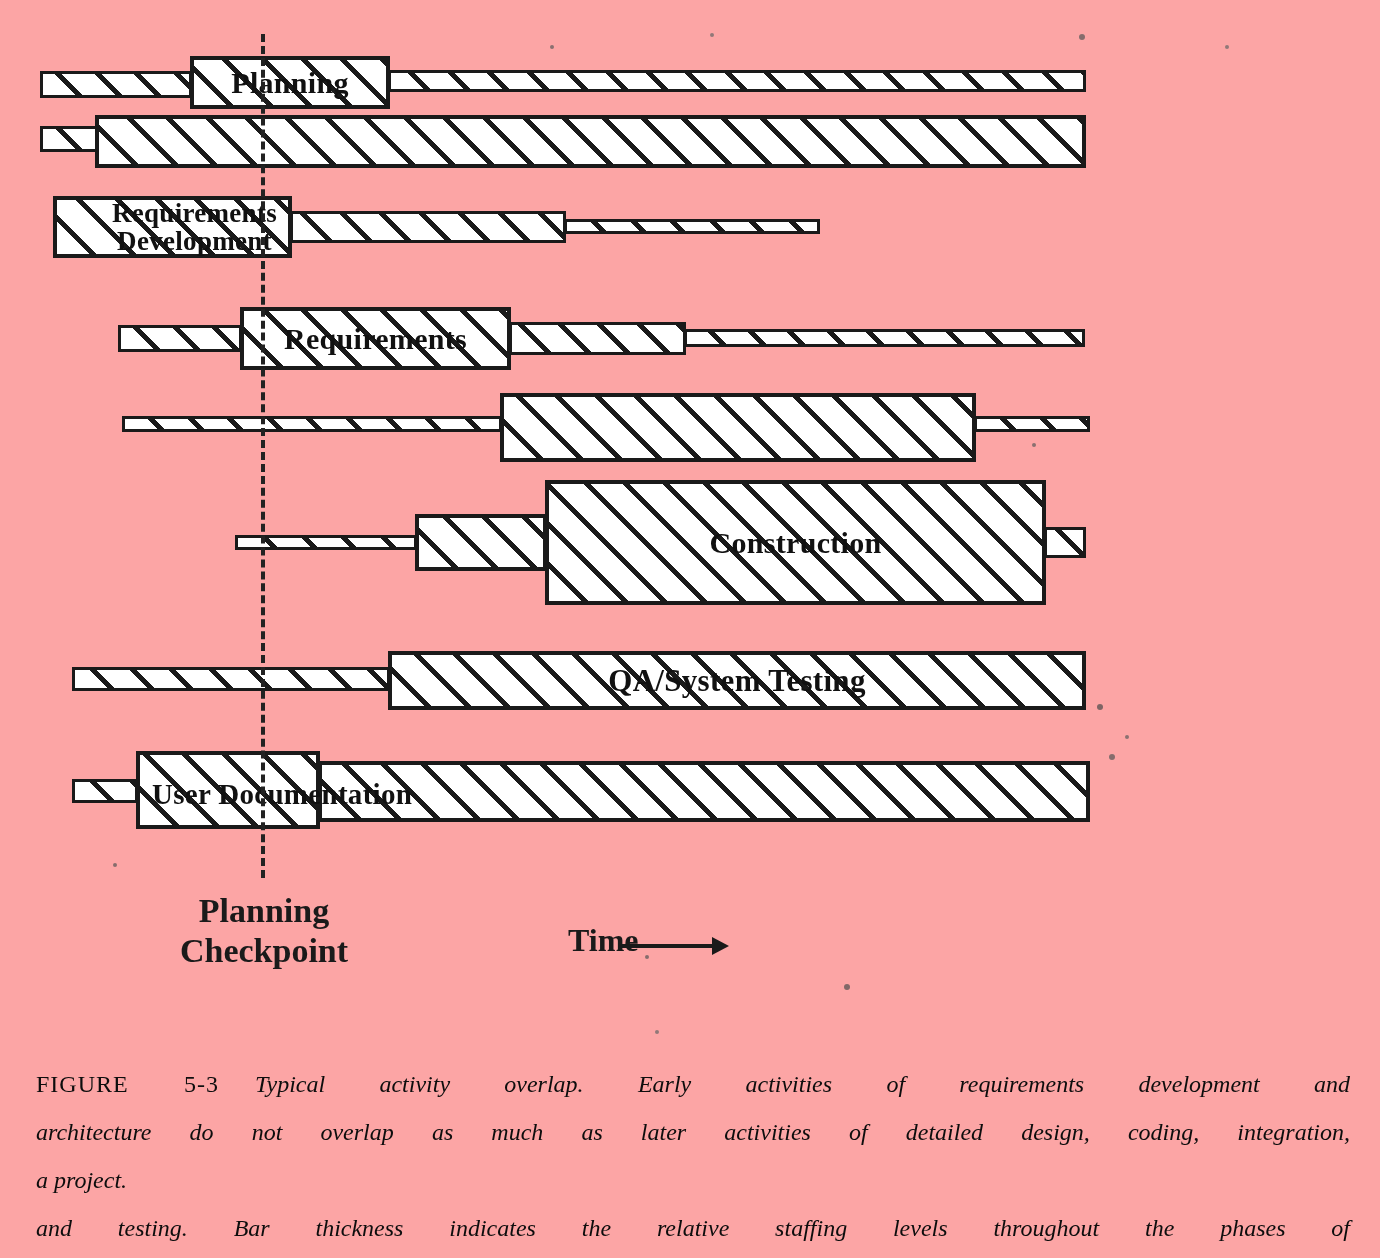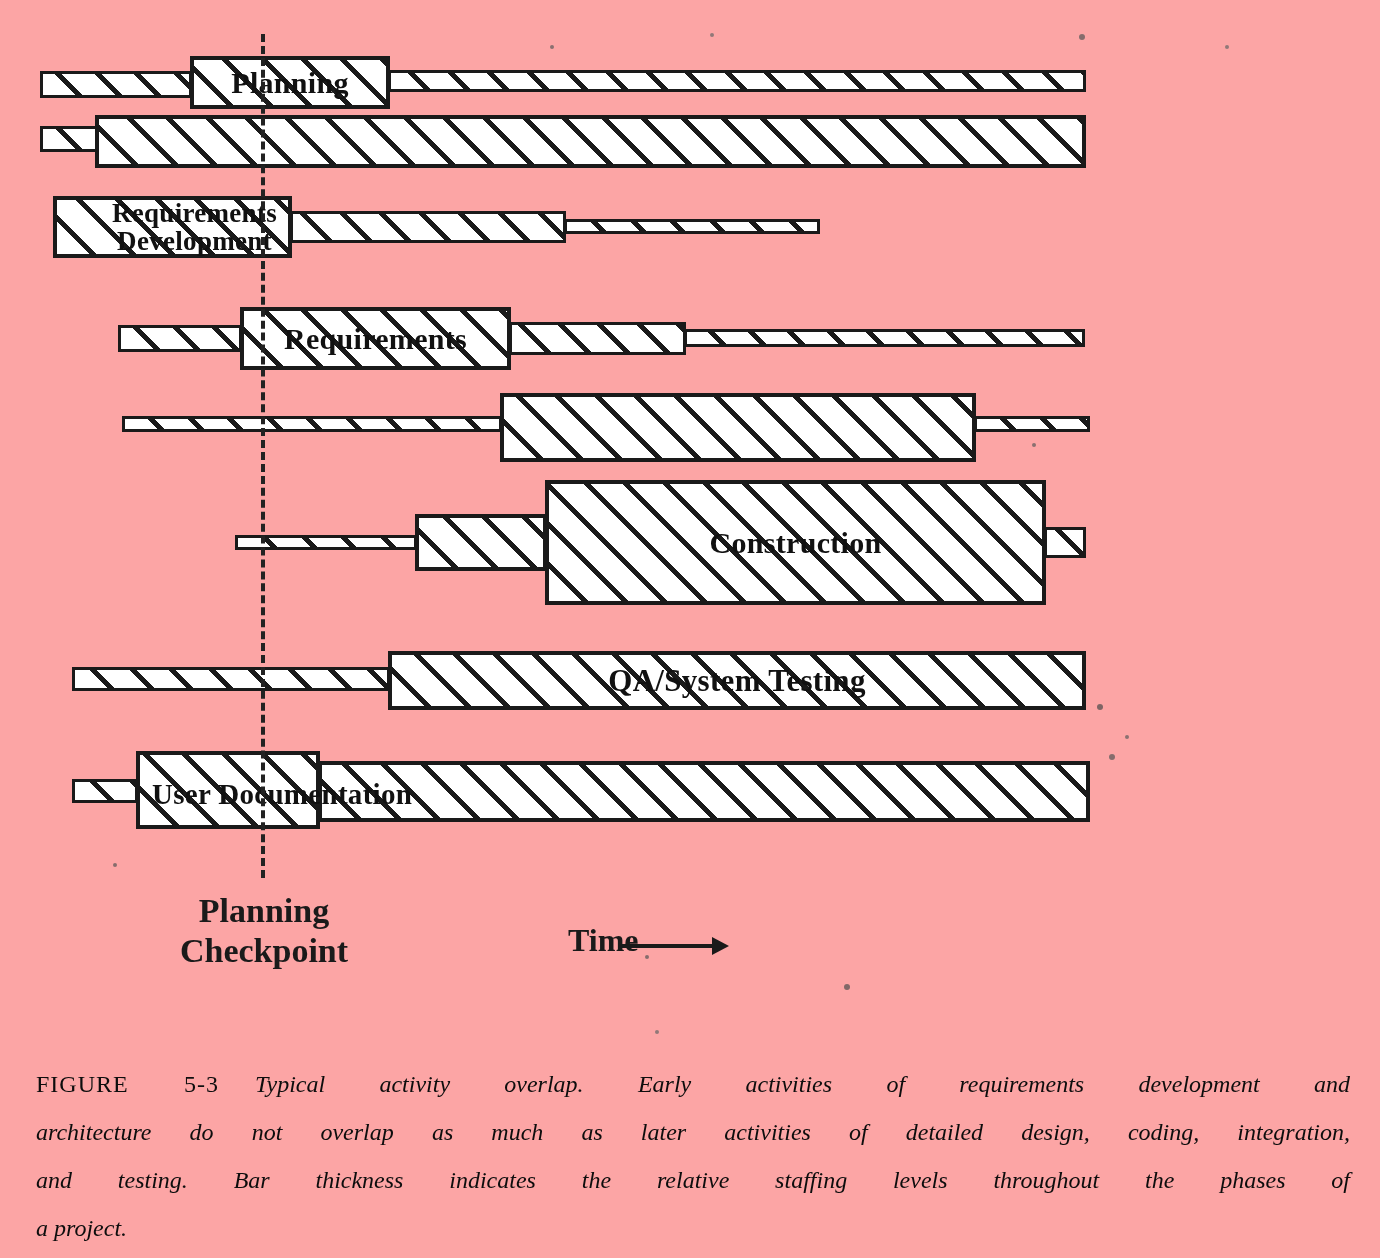--- a/index.html
+++ b/index.html
@@ -153,17 +153,17 @@
     <span class="time-text">Time</span>
     <div class="time-line"></div>
     <div class="time-head"></div>
   </div>
 
   <div class="caption">
     <div class="cap-line j">
       <span class="fig-num">FIGURE 5-3</span><span class="cap-ital">Typical activity overlap. Early activities of requirements development and</span>
     </div>
     <div class="cap-line j cap-ital">architecture do not overlap as much as later activities of detailed design, coding, integration,</div>
+    <div class="cap-line cap-ital">a project.</div>
     <div class="cap-line j cap-ital">and testing. Bar thickness indicates the relative staffing levels throughout the phases of</div>
-    <div class="cap-line cap-ital">a project.</div>
   </div>
 
 </div>
 
 </body></html>

